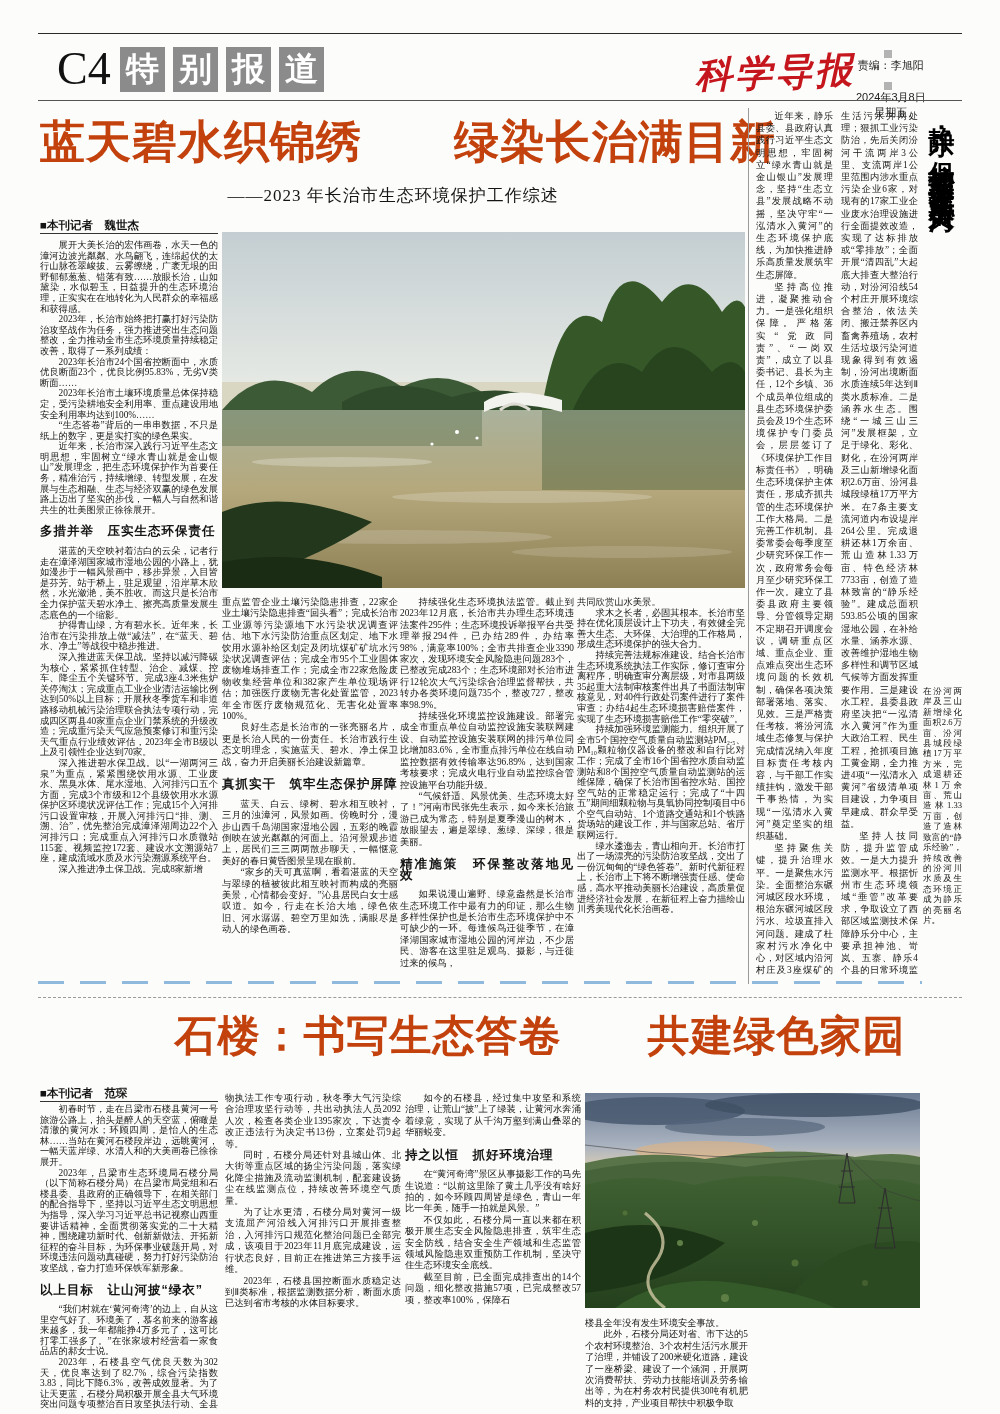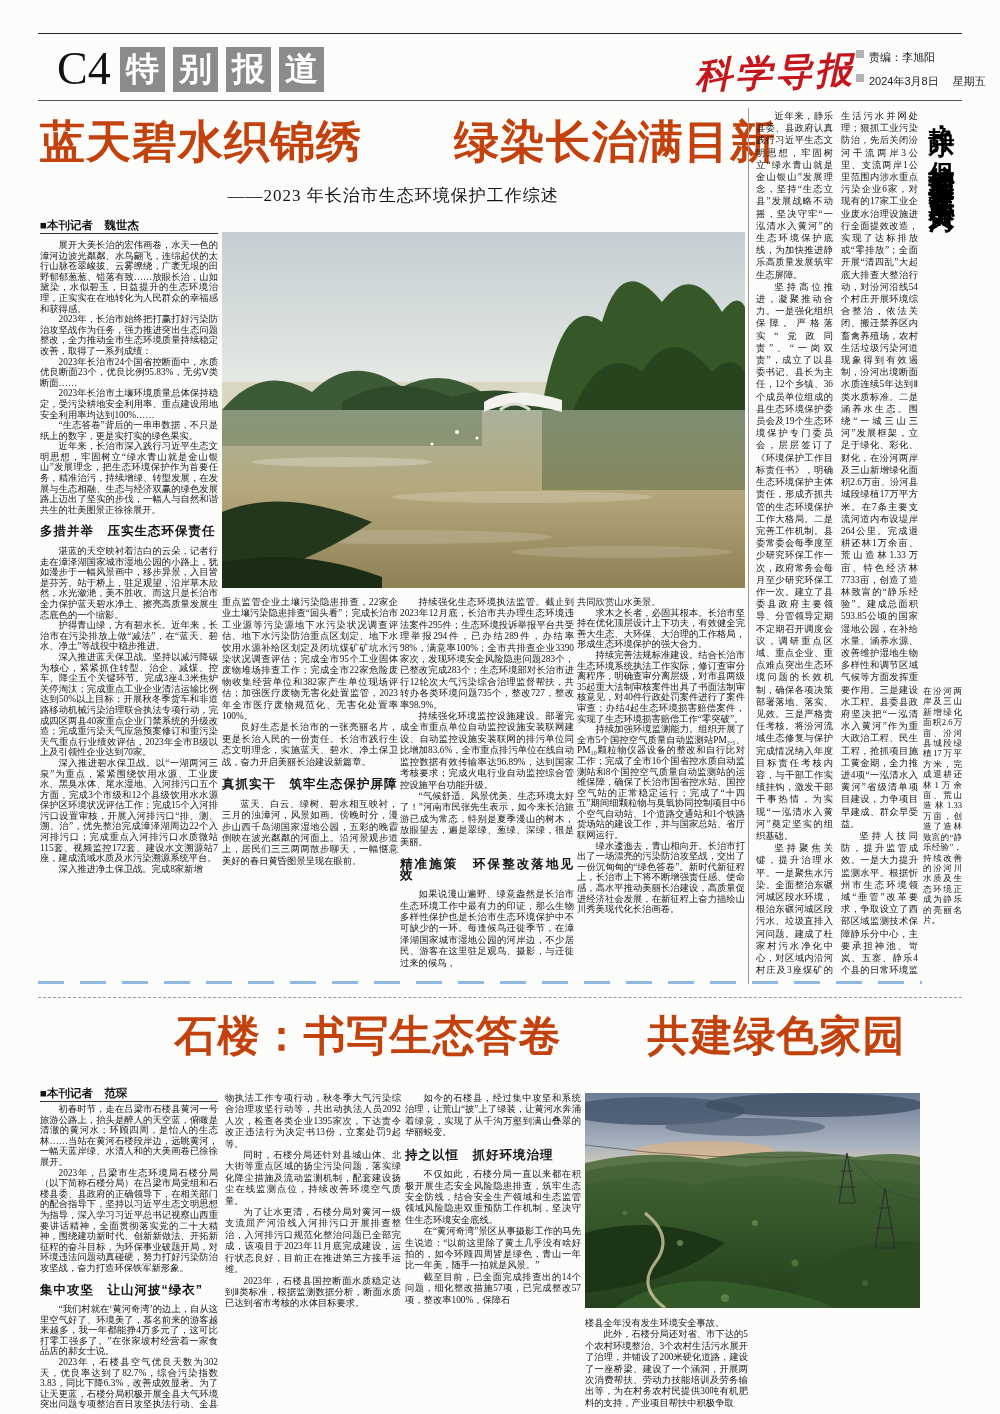--- a/index.html
+++ b/index.html
@@ -8,21 +8,21 @@
   .abs{position:absolute;}
   
   .rule{background:#2a2a2a;}
   .edition{font-size:46px;font-family:"Liberation Serif",serif;color:#111;}
   .secboxes{display:flex;gap:8px;}
   .secbox{width:45px;height:45px;background:#8b8b8b;color:#fff;display:flex;align-items:center;justify-content:center;
           font-family:"Liberation Sans",sans-serif;font-weight:bold;font-size:33px;}
   .masthead{color:#c5161d;font-size:37px;font-weight:bold;font-style:italic;letter-spacing:3px;
             font-family:"Liberation Serif",serif;transform:rotate(-2deg);white-space:nowrap;}
   .pubinfo{font-family:"Liberation Sans",sans-serif;font-size:11px;color:#222;}
-  .pubrow{display:flex;align-items:flex-start;margin-bottom:9px;white-space:nowrap;}
+  .pubrow{display:flex;align-items:center;margin-bottom:9px;white-space:nowrap;flex-direction:column;}
   .sq{width:8px;height:8px;background:#b3b3b3;margin-right:5px;flex:0 0 auto;}
   
   .headline{font-family:"Liberation Sans",sans-serif;font-weight:900;color:#c2410c;text-align:center;
             letter-spacing:1px;white-space:nowrap;}
   .subtitle{font-size:17px;text-align:center;letter-spacing:1px;}
   .byline{font-family:"Liberation Sans",sans-serif;font-weight:bold;font-size:11.5px;
           border-bottom:1px solid #333;padding-bottom:0;}
   
   .bt{font-size:9.3px;line-height:10.6px;text-align:justify;overflow:hidden;}
   .bt p{margin:0;text-indent:2em;}
@@ -128,20 +128,21 @@
   </div>
 
   <div class="abs bt lh11" style="left:222px;top:597px;width:176px;height:386px;">
     <div>
         <p class="cont">重点监管企业土壤污染隐患排查，22家企业土壤污染隐患排查“回头看”；完成长治市工业源等污染源地下水污染状况调查评估、地下水污染防治重点区划定、地下水饮用水源补给区划定及闭坑煤矿矿坑水污染状况调查评估；完成全市95个工业固体废物堆场排查工作；完成全市22家危险废物收集经营单位和382家产生单位现场评估；加强医疗废物无害化处置监管，2023年全市医疗废物规范化、无害化处置率100%。</p>
         <p>良好生态是长治市的一张亮丽名片，更是长治人民的一份责任。长治市践行生态文明理念，实施蓝天、碧水、净土保卫战，奋力开启美丽长治建设新篇章。</p>
       </div>
     <h3>真抓实干　筑牢生态保护屏障</h3>
     <div>
         <p>蓝天、白云、绿树、碧水相互映衬，三月的浊漳河，风景如画。傍晚时分，漫步山西千岛湖国家湿地公园，五彩的晚霞倒映在波光粼粼的河面上。沿河景观步道上，居民们三三两两散步聊天，一幅惬意美好的春日黄昏图景呈现在眼前。</p>
+        <p>“家乡的天可真蓝啊，看着湛蓝的天空与翠绿的植被彼此相互映衬而构成的亮丽美景，心情都会变好。”沁县居民白女士感叹道。如今，行走在长治大地，绿色依旧、河水潺潺、碧空万里如洗，满眼尽是动人的绿色画卷。</p>
       </div>
   </div>
 
   <div class="abs bt lh11" style="left:400px;top:597px;width:174px;height:386px;">
     <div>
         <p>持续强化生态环境执法监管。截止到2023年12月底，长治市共办理生态环境违法案件295件；生态环境投诉举报平台共受理举报294件，已办结289件，办结率98%，满意率100%；全市共排查企业3390家次，发现环境安全风险隐患问题283个，已整改完成283个；生态环境部对长治市进行12轮次大气污染综合治理监督帮扶，共转办各类环境问题735个，整改727，整改率98.9%。</p>
         <p>持续强化环境监控设施建设。部署完成全市重点单位自动监控设施安装联网建设、自动监控设施安装联网的排污单位同比增加83.6%，全市重点排污单位在线自动监控数据有效传输率达96.89%，达到国家考核要求；完成火电行业自动监控综合管控设施平台功能升级。</p>
         <p>“气候舒适、风景优美、生态环境太好了！”河南市民张先生表示，如今来长治旅游已成为常态，特别是夏季漫山的树木，放眼望去，遍是翠绿、葱绿、深绿，很是美丽。</p>
       </div>
     <h3>精准施策　环保整改落地见效</h3>
@@ -180,21 +181,21 @@
   <div class="abs dash-gray" style="left:38px;width:924px;top:997px;height:0;"></div>
 
   <div class="abs headline" style="left:0;width:1000px;top:1008px;font-size:42px;padding-left:40px;">石楼：书写生态答卷　　共建绿色家园</div>
   <div class="abs byline" style="left:40px;width:178px;top:1086px;">■本刊记者　范琛</div>
 
   <div class="abs bt" style="left:40px;top:1104px;width:178px;height:306px;">
     <div>
         <p>初春时节，走在吕梁市石楼县黄河一号旅游公路上，抬头是醉人的天空蓝，俯瞰是清澈的黄河水；环顾四周，是怡人的生态林……当站在黄河石楼段岸边，远眺黄河，一幅天蓝岸绿、水清人和的大美画卷已徐徐展开。</p>
         <p>2023年，吕梁市生态环境局石楼分局（以下简称石楼分局）在吕梁市局党组和石楼县委、县政府的正确领导下，在相关部门的配合指导下，坚持以习近平生态文明思想为指导，深入学习习近平总书记视察山西重要讲话精神，全面贯彻落实党的二十大精神，围绕建功新时代、创新新做法、开拓新征程的奋斗目标，为环保事业破题开局，对环境违法问题动真碰硬，努力打好污染防治攻坚战，奋力打造环保铁军新形象。</p>
       </div>
-    <h3>集中攻坚　让山河披“绿衣”</h3>
+    <h3>以上目标　让山河披“绿衣”</h3>
     <div>
         <p>“我们村就在‘黄河奇湾’的边上，自从这里空气好了、环境美了，慕名前来的游客越来越多，我一年都能挣4万多元了，这可比打零工强多了。”在张家坡村经营着一家食品店的郝女士说。</p>
         <p>2023年，石楼县空气优良天数为302天，优良率达到了82.7%，综合污染指数3.83，同比下降6.3%，改善成效显著。为了让天更蓝，石楼分局积极开展全县大气环境突出问题专项整治百日攻坚执法行动、全县涉挥发性有机</p>
       </div>
   </div>
 
   <div class="abs bt lh11" style="left:225px;top:1093px;width:176px;height:317px;">
     <div>
         <p class="cont">物执法工作专项行动，秋冬季大气污染综合治理攻坚行动等，共出动执法人员2092人次，检查各类企业1395家次，下达责令改正违法行为决定书13份，立案处罚9起等。</p>
         <p>同时，石楼分局还针对县城山体、北大街等重点区域的扬尘污染问题，落实绿化降尘措施及流动监测机制，配套建设扬尘在线监测点位，持续改善环境空气质量。</p>
@@ -202,22 +203,22 @@
         <p>2023年，石楼县国控断面水质稳定达到Ⅱ类标准，根据监测数据分析，断面水质已达到省市考核的水体目标要求。</p>
       </div>
   </div>
 
   <div class="abs bt lh11" style="left:405px;top:1093px;width:176px;height:317px;">
     <div>
         <p>如今的石楼县，经过集中攻坚和系统治理，让荒山“披”上了绿装，让黄河水奔涌着绿意，实现了从千沟万壑到满山叠翠的华丽蜕变。</p>
       </div>
     <h3>持之以恒　抓好环境治理</h3>
     <div>
+        <p>在“黄河奇湾”景区从事摄影工作的马先生说道：“以前这里除了黄土几乎没有啥好拍的，如今环顾四周皆是绿色，青山一年比一年美，随手一拍就是风景。”</p>
         <p>不仅如此，石楼分局一直以来都在积极开展生态安全风险隐患排查，筑牢生态安全防线，结合安全生产领域和生态监管领域风险隐患双重预防工作机制，坚决守住生态环境安全底线。</p>
-        <p>在“黄河奇湾”景区从事摄影工作的马先生说道：“以前这里除了黄土几乎没有啥好拍的，如今环顾四周皆是绿色，青山一年比一年美，随手一拍就是风景。”</p>
         <p>截至目前，已全面完成排查出的14个问题，细化整改措施57项，已完成整改57项，整改率100%，保障石</p>
       </div>
   </div>
 
   <div class="abs" style="left:585px;top:1093px;width:335px;height:215px;">
     <svg class="photo" width="335" height="215" viewBox="0 0 335 215">
       <defs>
         <linearGradient id="sky2" x1="0" y1="0" x2="0" y2="1">
           <stop offset="0" stop-color="#6b7b93"></stop>
             <stop offset="0.7" stop-color="#aab3c0"></stop>

